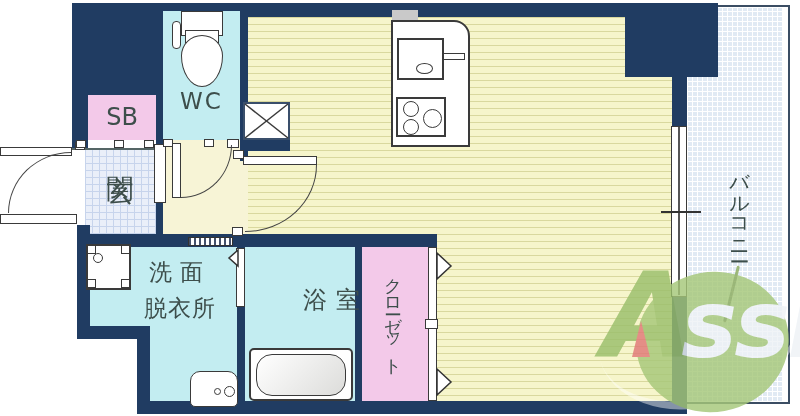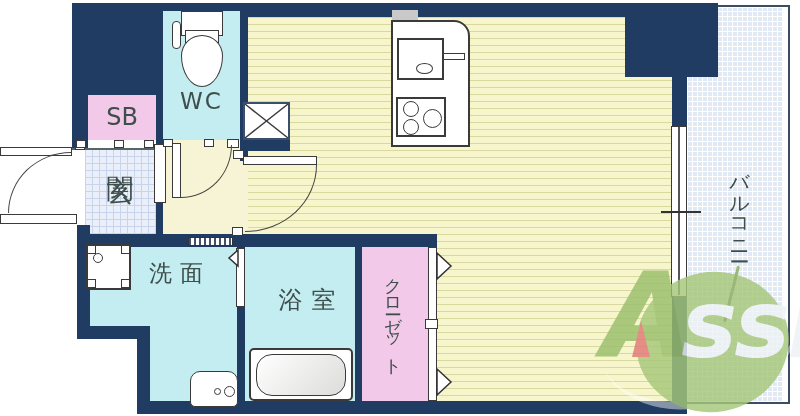--- a/index.html
+++ b/index.html
@@ -144,23 +144,24 @@
     <line x1="661" y1="212" x2="701" y2="212" stroke="#333" stroke-width="2"></line>
     <polygon points="437,253 451,266 437,279" fill="#fff" stroke="#333" stroke-width="1.5"></polygon>
     <polygon points="437,369 451,382 437,395" fill="#fff" stroke="#333" stroke-width="1.5"></polygon>
     <polygon points="238,250 229,258 238,266" fill="#fff" stroke="#333" stroke-width="1.5"></polygon>
   </svg>
 
   <div class="label" style="left:88px;top:103px;width:68px;text-align:center;font-size:24px;">SB</div>
   <div class="label" style="left:163px;top:88px;width:77px;text-align:center;font-size:23px;letter-spacing:2px;">WC</div>
   <div class="label vtext" style="left:102px;top:155px;height:85px;font-size:27px;">玄関</div>
   <div class="label" style="left:118px;top:256px;width:124px;text-align:center;font-size:23px;line-height:1.5;">
-    <div style="letter-spacing:8px;">洗面</div>
+    <div style="letter-spacing:8px;font-family:Liberation Serif, serif;">洗面</div>
+    <div style="letter-spacing:1px;">脱衣所</div>
   </div>
-  <div class="label" style="left:245px;top:284px;width:124px;text-align:center;font-size:24px;letter-spacing:9px;text-indent:9px;">浴室</div>
+  <div class="label" style="left:245px;top:284px;width:124px;text-align:right;font-size:24px;letter-spacing:9px;text-indent:9px;">浴室</div>
   <div class="label vtext" style="left:381px;top:266px;height:130px;font-size:17.5px;">クローゼット</div>
   <div class="label vtext" style="left:727px;top:160px;height:160px;font-size:20px;">バルコニー</div>
 
   <div id="logo">
     <div class="swoosh"></div>
     <div class="leaf"></div>
     <div class="vein"></div>
     <div class="word">
       <span class="a-part">A</span>
         <span class="s-part">ssist</span>

